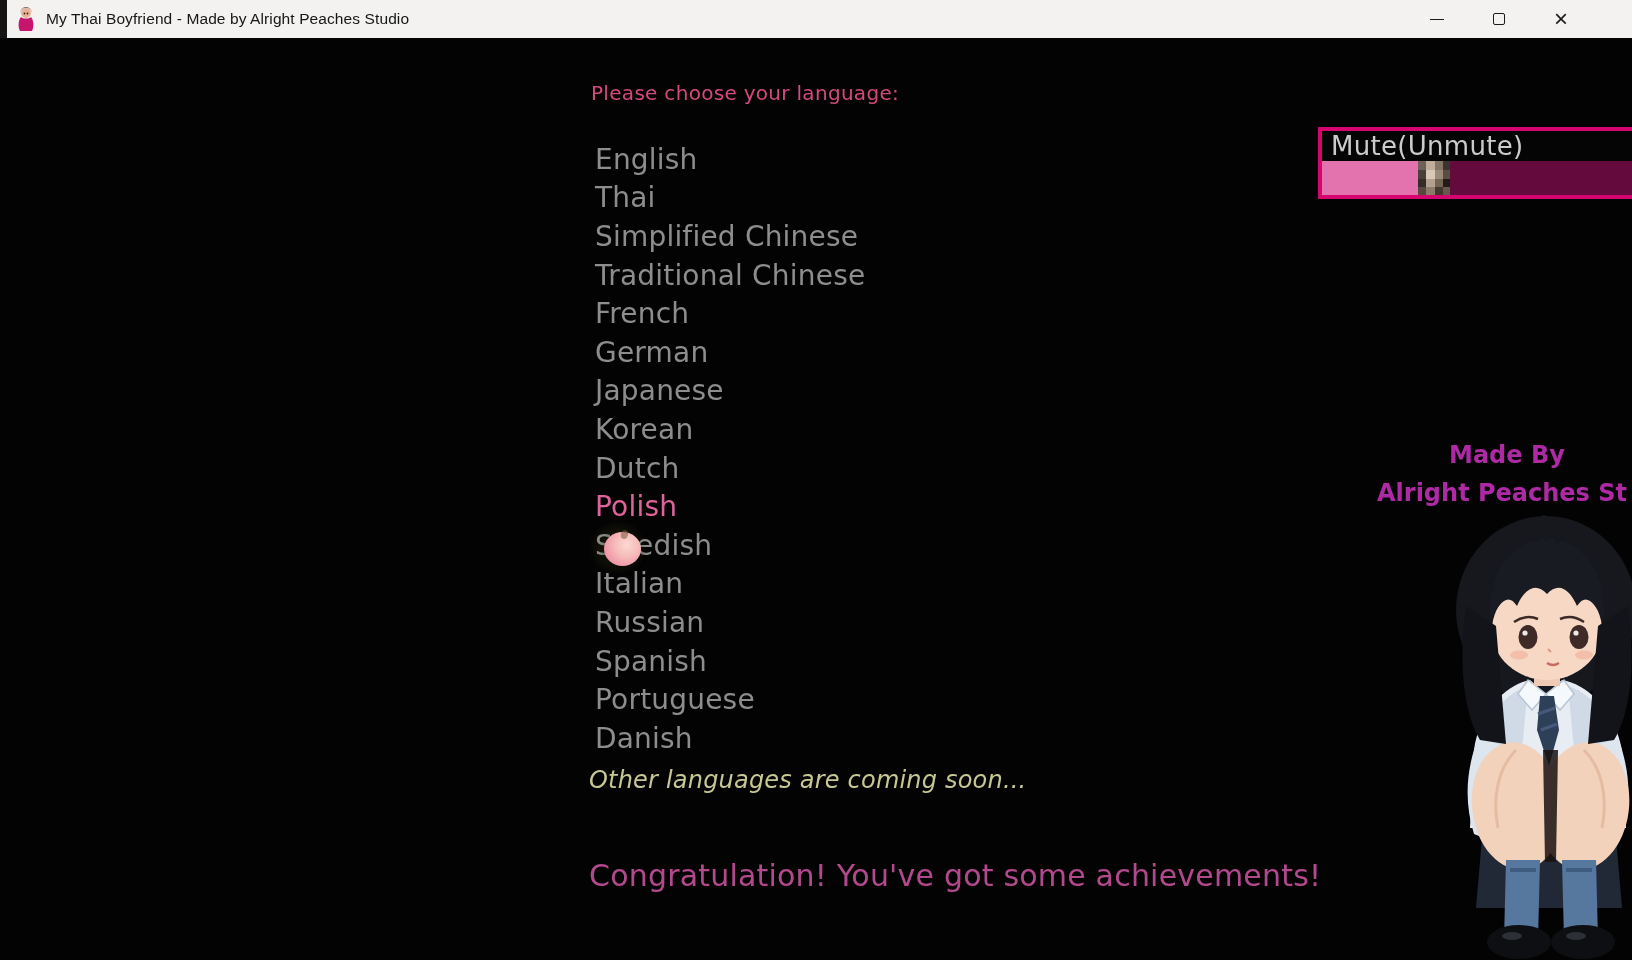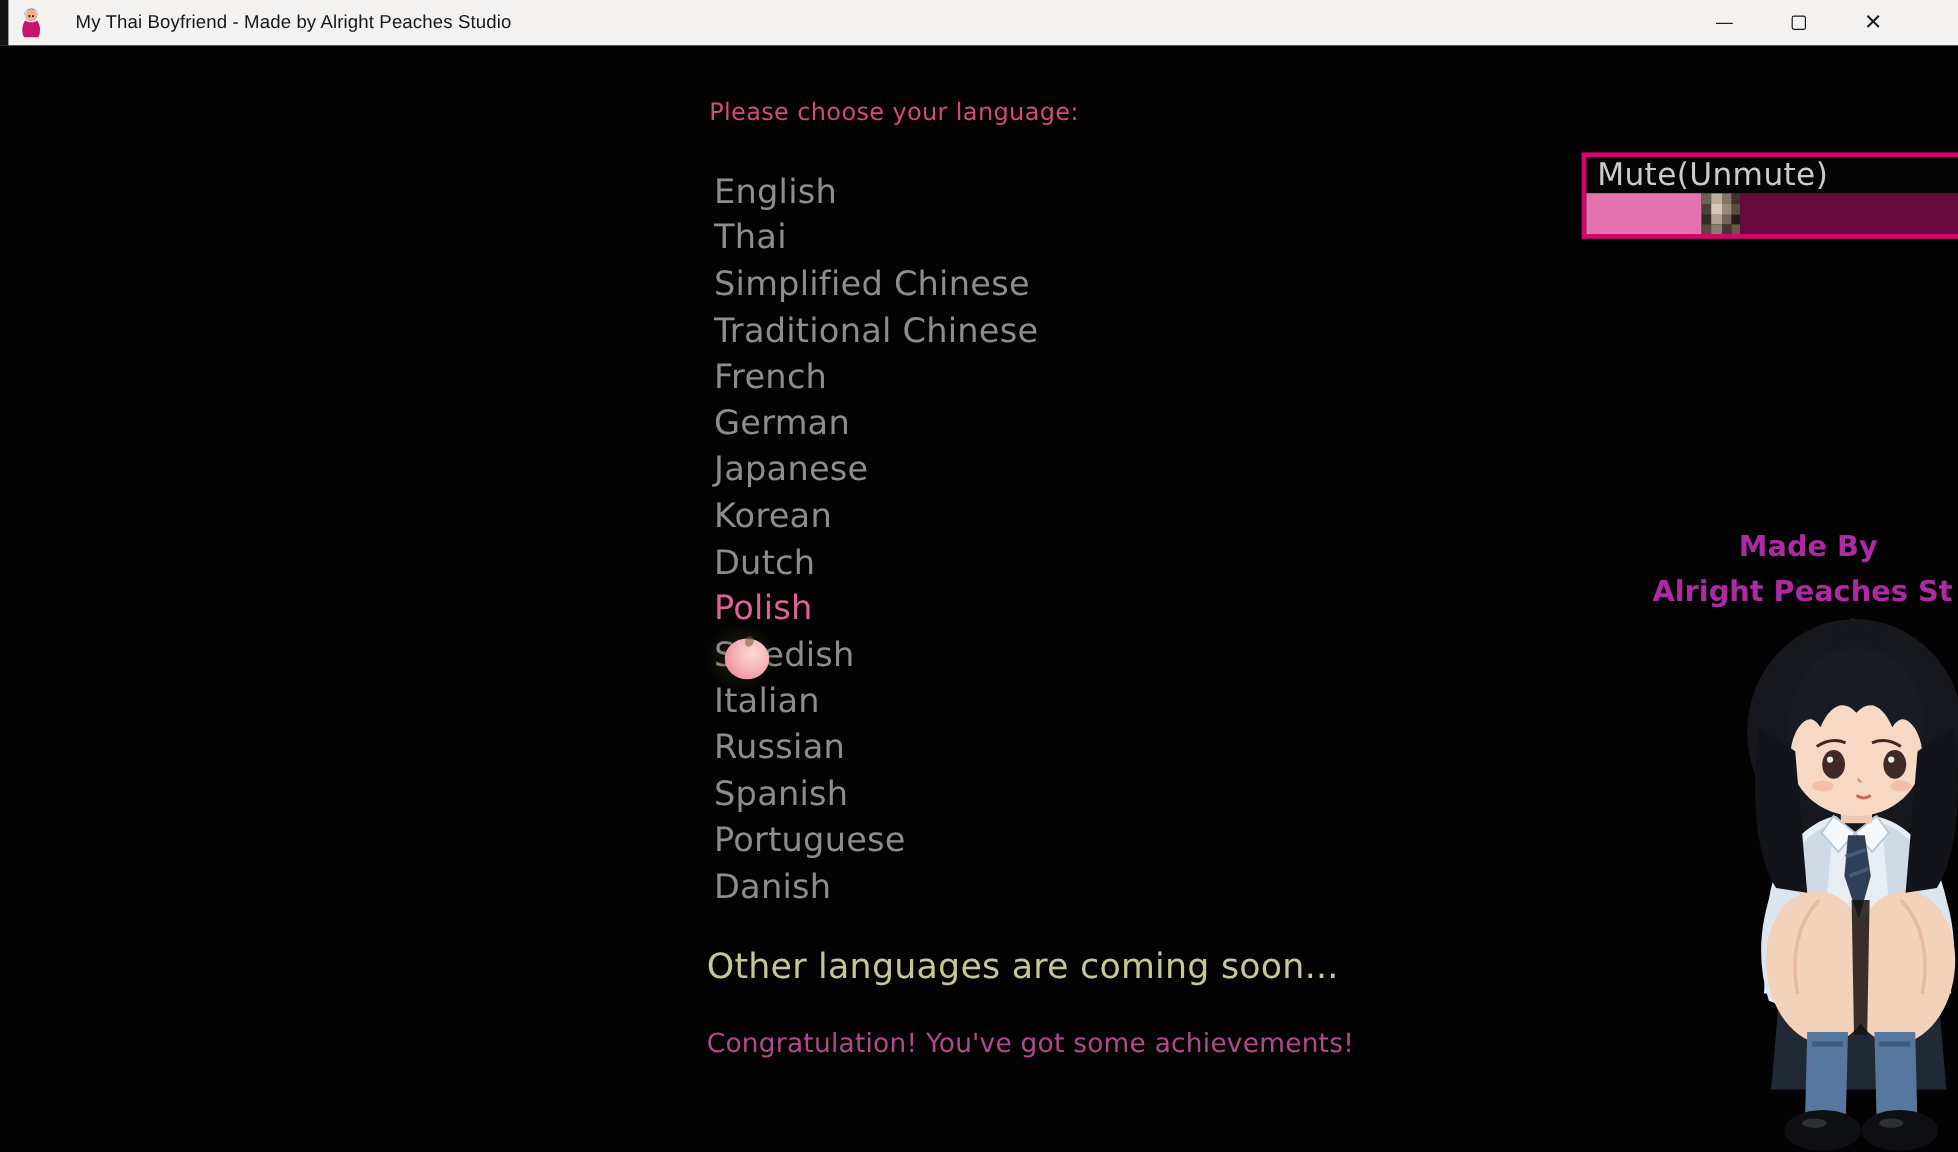--- a/index.html
+++ b/index.html
@@ -7,21 +7,21 @@
   body { font-family:"DejaVu Sans", sans-serif; position:relative; }
 
   
   .titlebar {
     position:absolute; left:0; top:0; width:1632px; height:38px;
     background:#f3f2f1; display:flex; align-items:center;
     font-family:"Liberation Sans", sans-serif;
   }
   .titlebar-corner { position:absolute; left:0; top:0; width:7px; height:38px; background:#141414; }
   .app-icon { margin-left:16px; width:20px; height:26px; display:inline-block; }
-  .title-text { margin-left:27px; font-size:15.5px; color:#161616; letter-spacing:.1px; }
+  .title-text { margin-left:10px; font-size:15.5px; color:#161616; letter-spacing:.1px; }
   .controls { position:absolute; top:0; right:40px; height:38px; display:flex; }
   .ctrl {
     width:62px; height:38px; border:none; background:transparent; cursor:pointer;
     display:flex; align-items:center; justify-content:center; color:#1b1b1b;
   }
   .glyph-min { width:14px; height:0; border-top:1.6px solid #1b1b1b; display:block; }
   .glyph-max { width:12px; height:12px; border:1.6px solid #1b1b1b; border-radius:2px; display:block; }
   .glyph-close { font-size:24px; font-weight:300; line-height:1; color:#1b1b1b; }
 
   
@@ -35,26 +35,26 @@
 
   .lang-list { position:absolute; left:595px; top:102px; }
   .lang-item {
     height:38.6px; display:flex; align-items:center;
     font-size:28px; color:var(--language-gray,#8d8d8d);
     cursor:pointer; letter-spacing:.2px; white-space:nowrap;
   }
   .lang-item[data-state="hover"] { color:var(--hover-pink,#de639b); }
 
   .coming-soon {
-    position:absolute; left:589px; top:750px;
-    font-size:29px; color:var(--coming-soon-khaki,#c7c795); letter-spacing:.2px;
+    position:absolute; left:589px; top:728px;
+    font-size:24px; color:var(--coming-soon-khaki,#c7c795); letter-spacing:.2px;font-style:italic;
   }
   .congrats {
     position:absolute; left:589px; top:820px;
-    font-size:22px; color:var(--congrats-pink,#b2498c); letter-spacing:.2px; cursor:pointer;
+    font-size:30px; color:var(--congrats-pink,#b2498c); letter-spacing:.2px; cursor:pointer;
   }
 
   
   .mute-panel {
     position:absolute; left:1318px; top:89px; width:362px; height:72px;
     border:4px solid var(--mute-border,#d6046e); background:#050505; cursor:pointer;
   }
   .mute-label {
     height:30px; padding-left:9px; display:flex; align-items:center;
     font-size:26px; color:#cbcbcb; letter-spacing:.3px;

